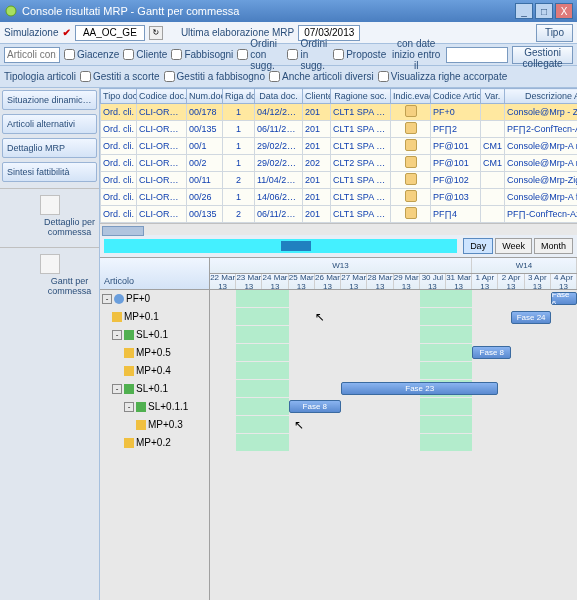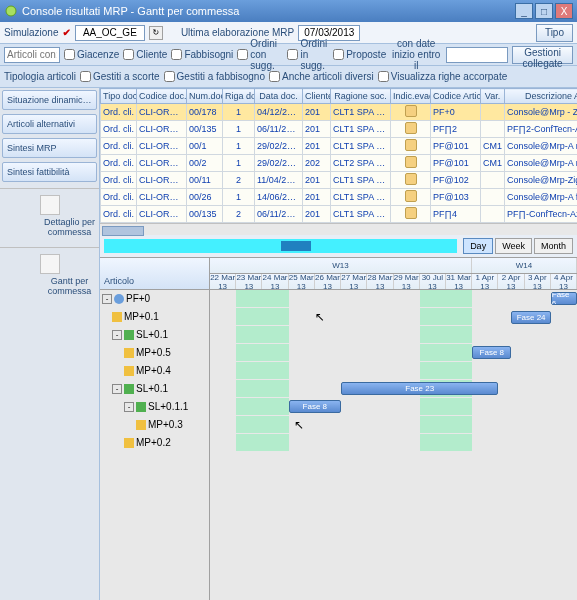--- a/index.html
+++ b/index.html
@@ -146,21 +146,21 @@
   <label class="chk">
       <input type="checkbox" style="">
       <span>Visualizza righe accorpate</span>
     </label>
 </div>
 
 <div class="main">
   <div class="sidebar">
     <div class="side-item">Situazione dinamic…</div>
     <div class="side-item">Articoli alternativi</div>
-    <div class="side-item">Sintesi MRP</div>
+    <div class="side-item">Dettaglio MRP</div>
     <div class="side-item">Sintesi fattibilità</div>
     <div class="side-section">
       <div class="bigicon"></div>
       <div class="txt9">Dettaglio per commessa</div>
     </div>
     <div class="side-section">
       <div class="bigicon"></div>
       <div class="txt9">Gantt per commessa</div>
     </div>
   </div>

